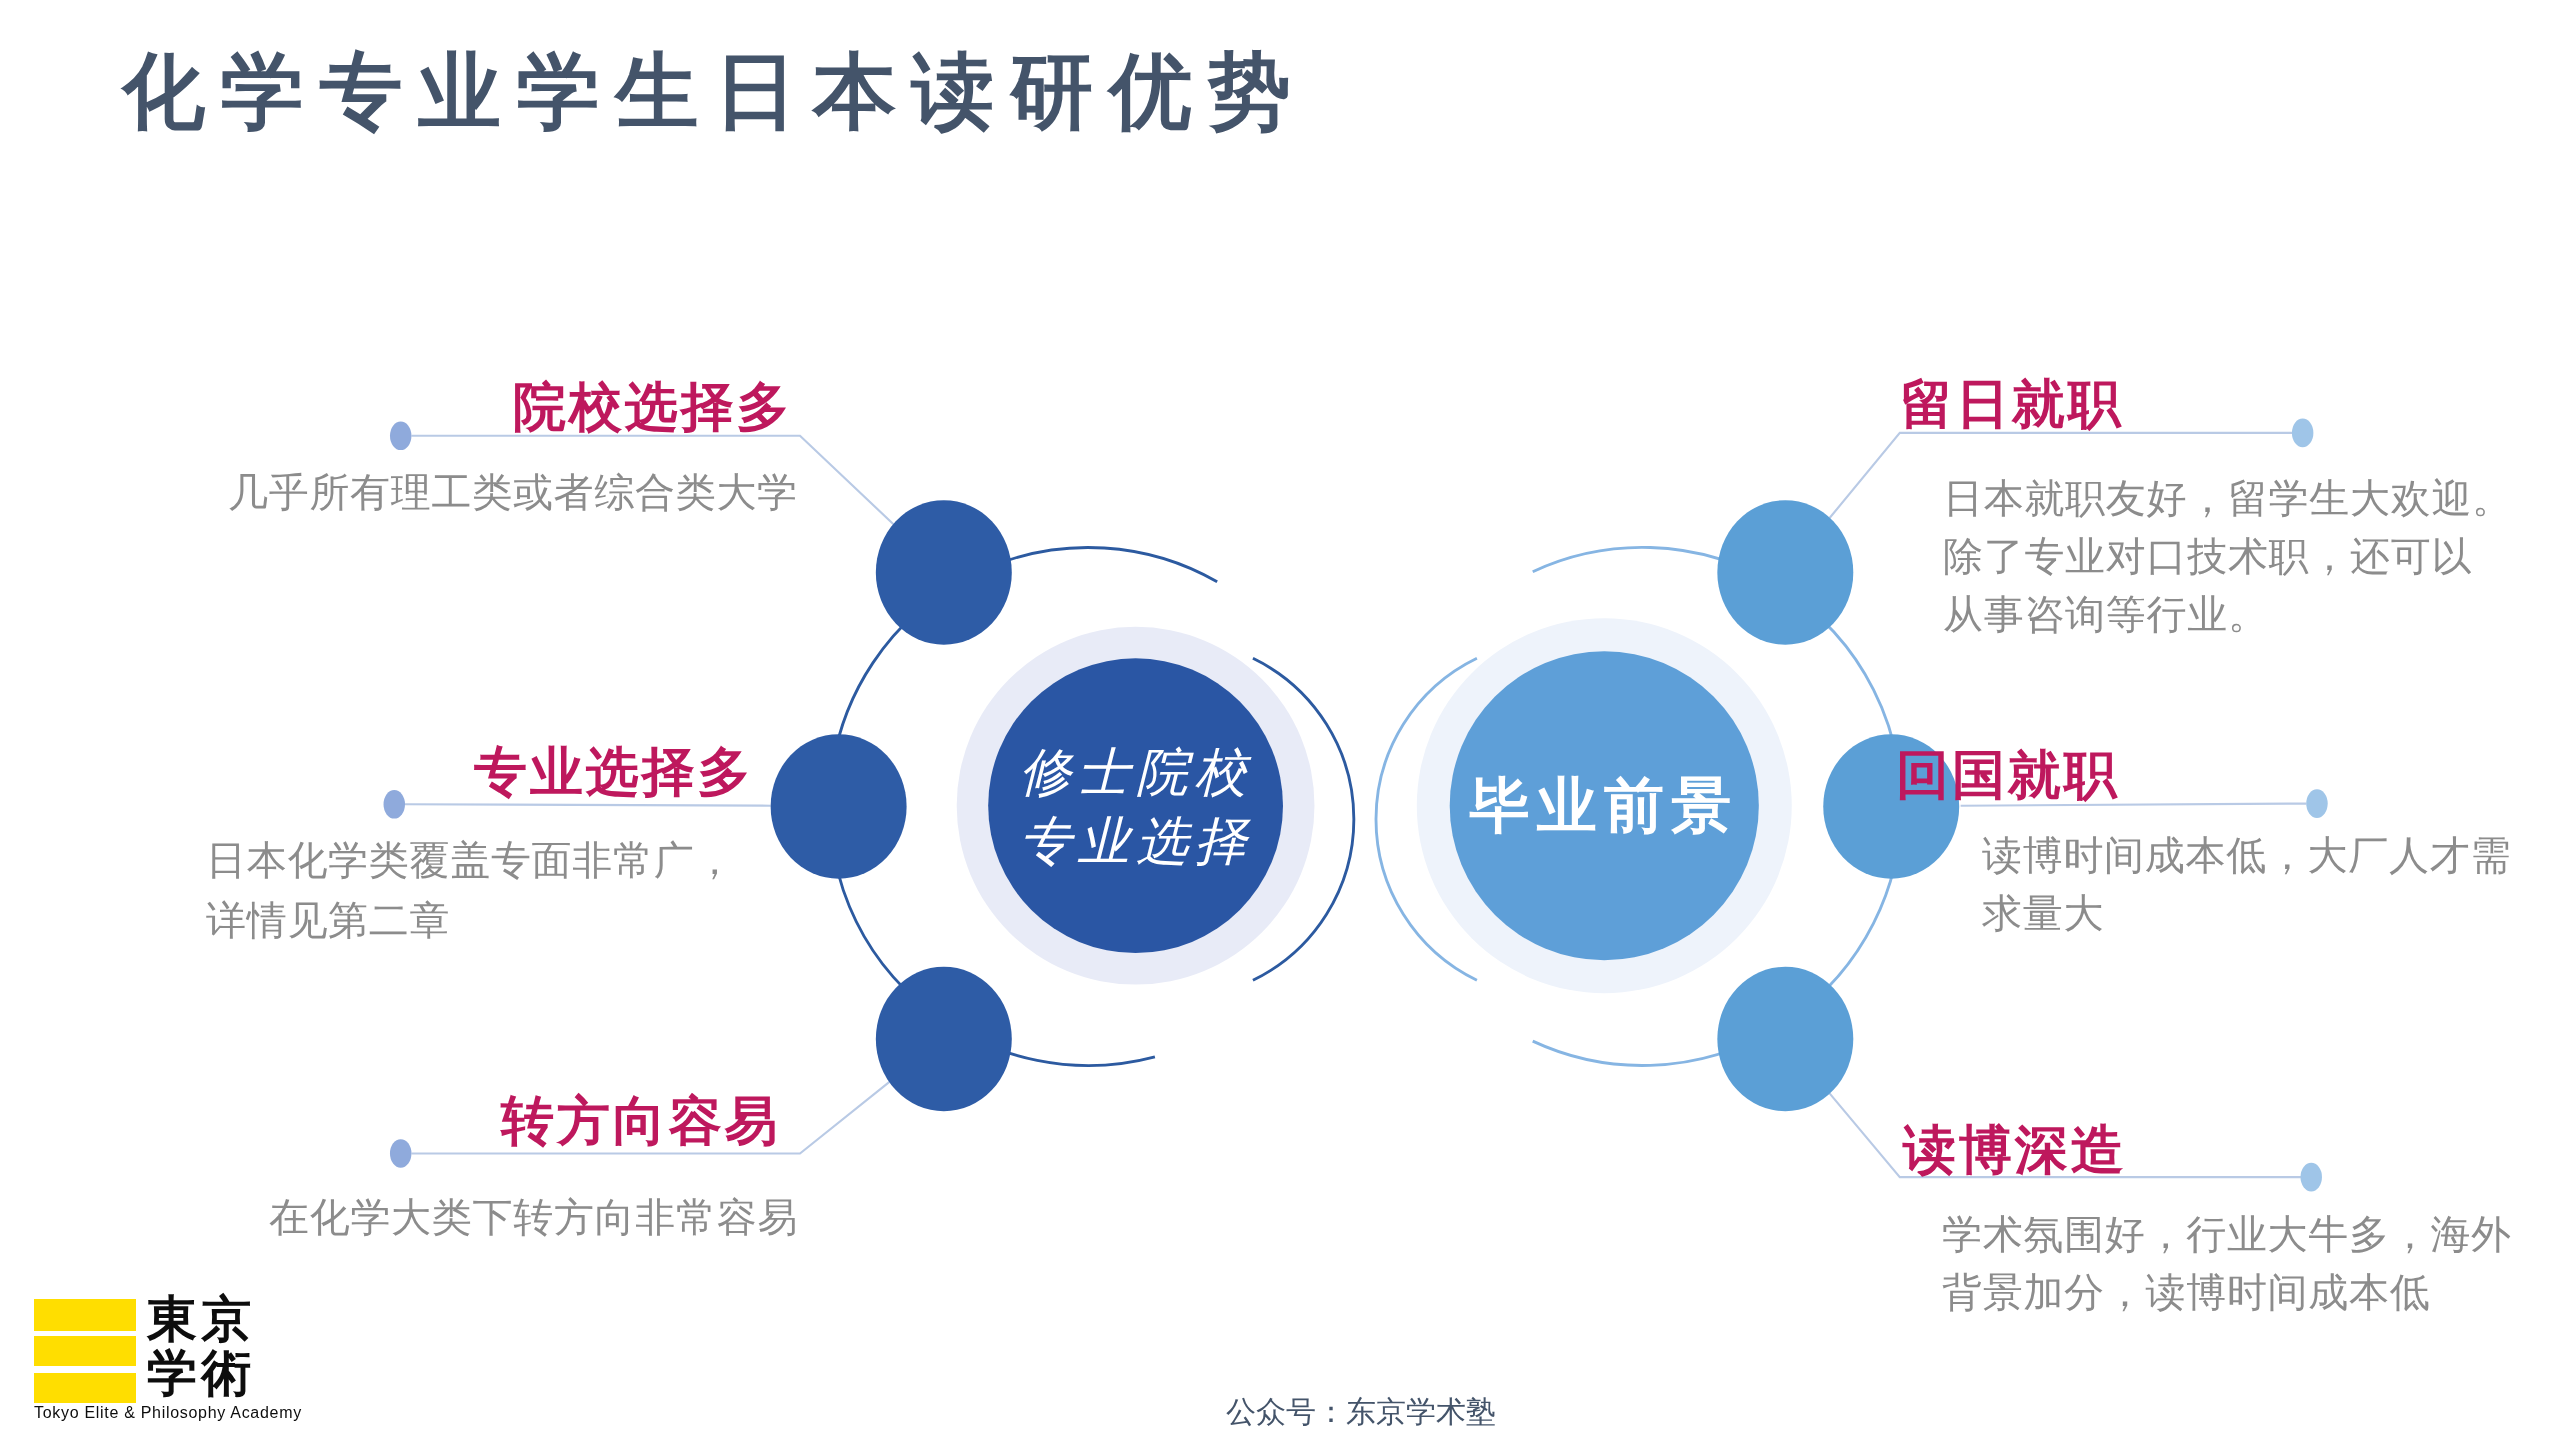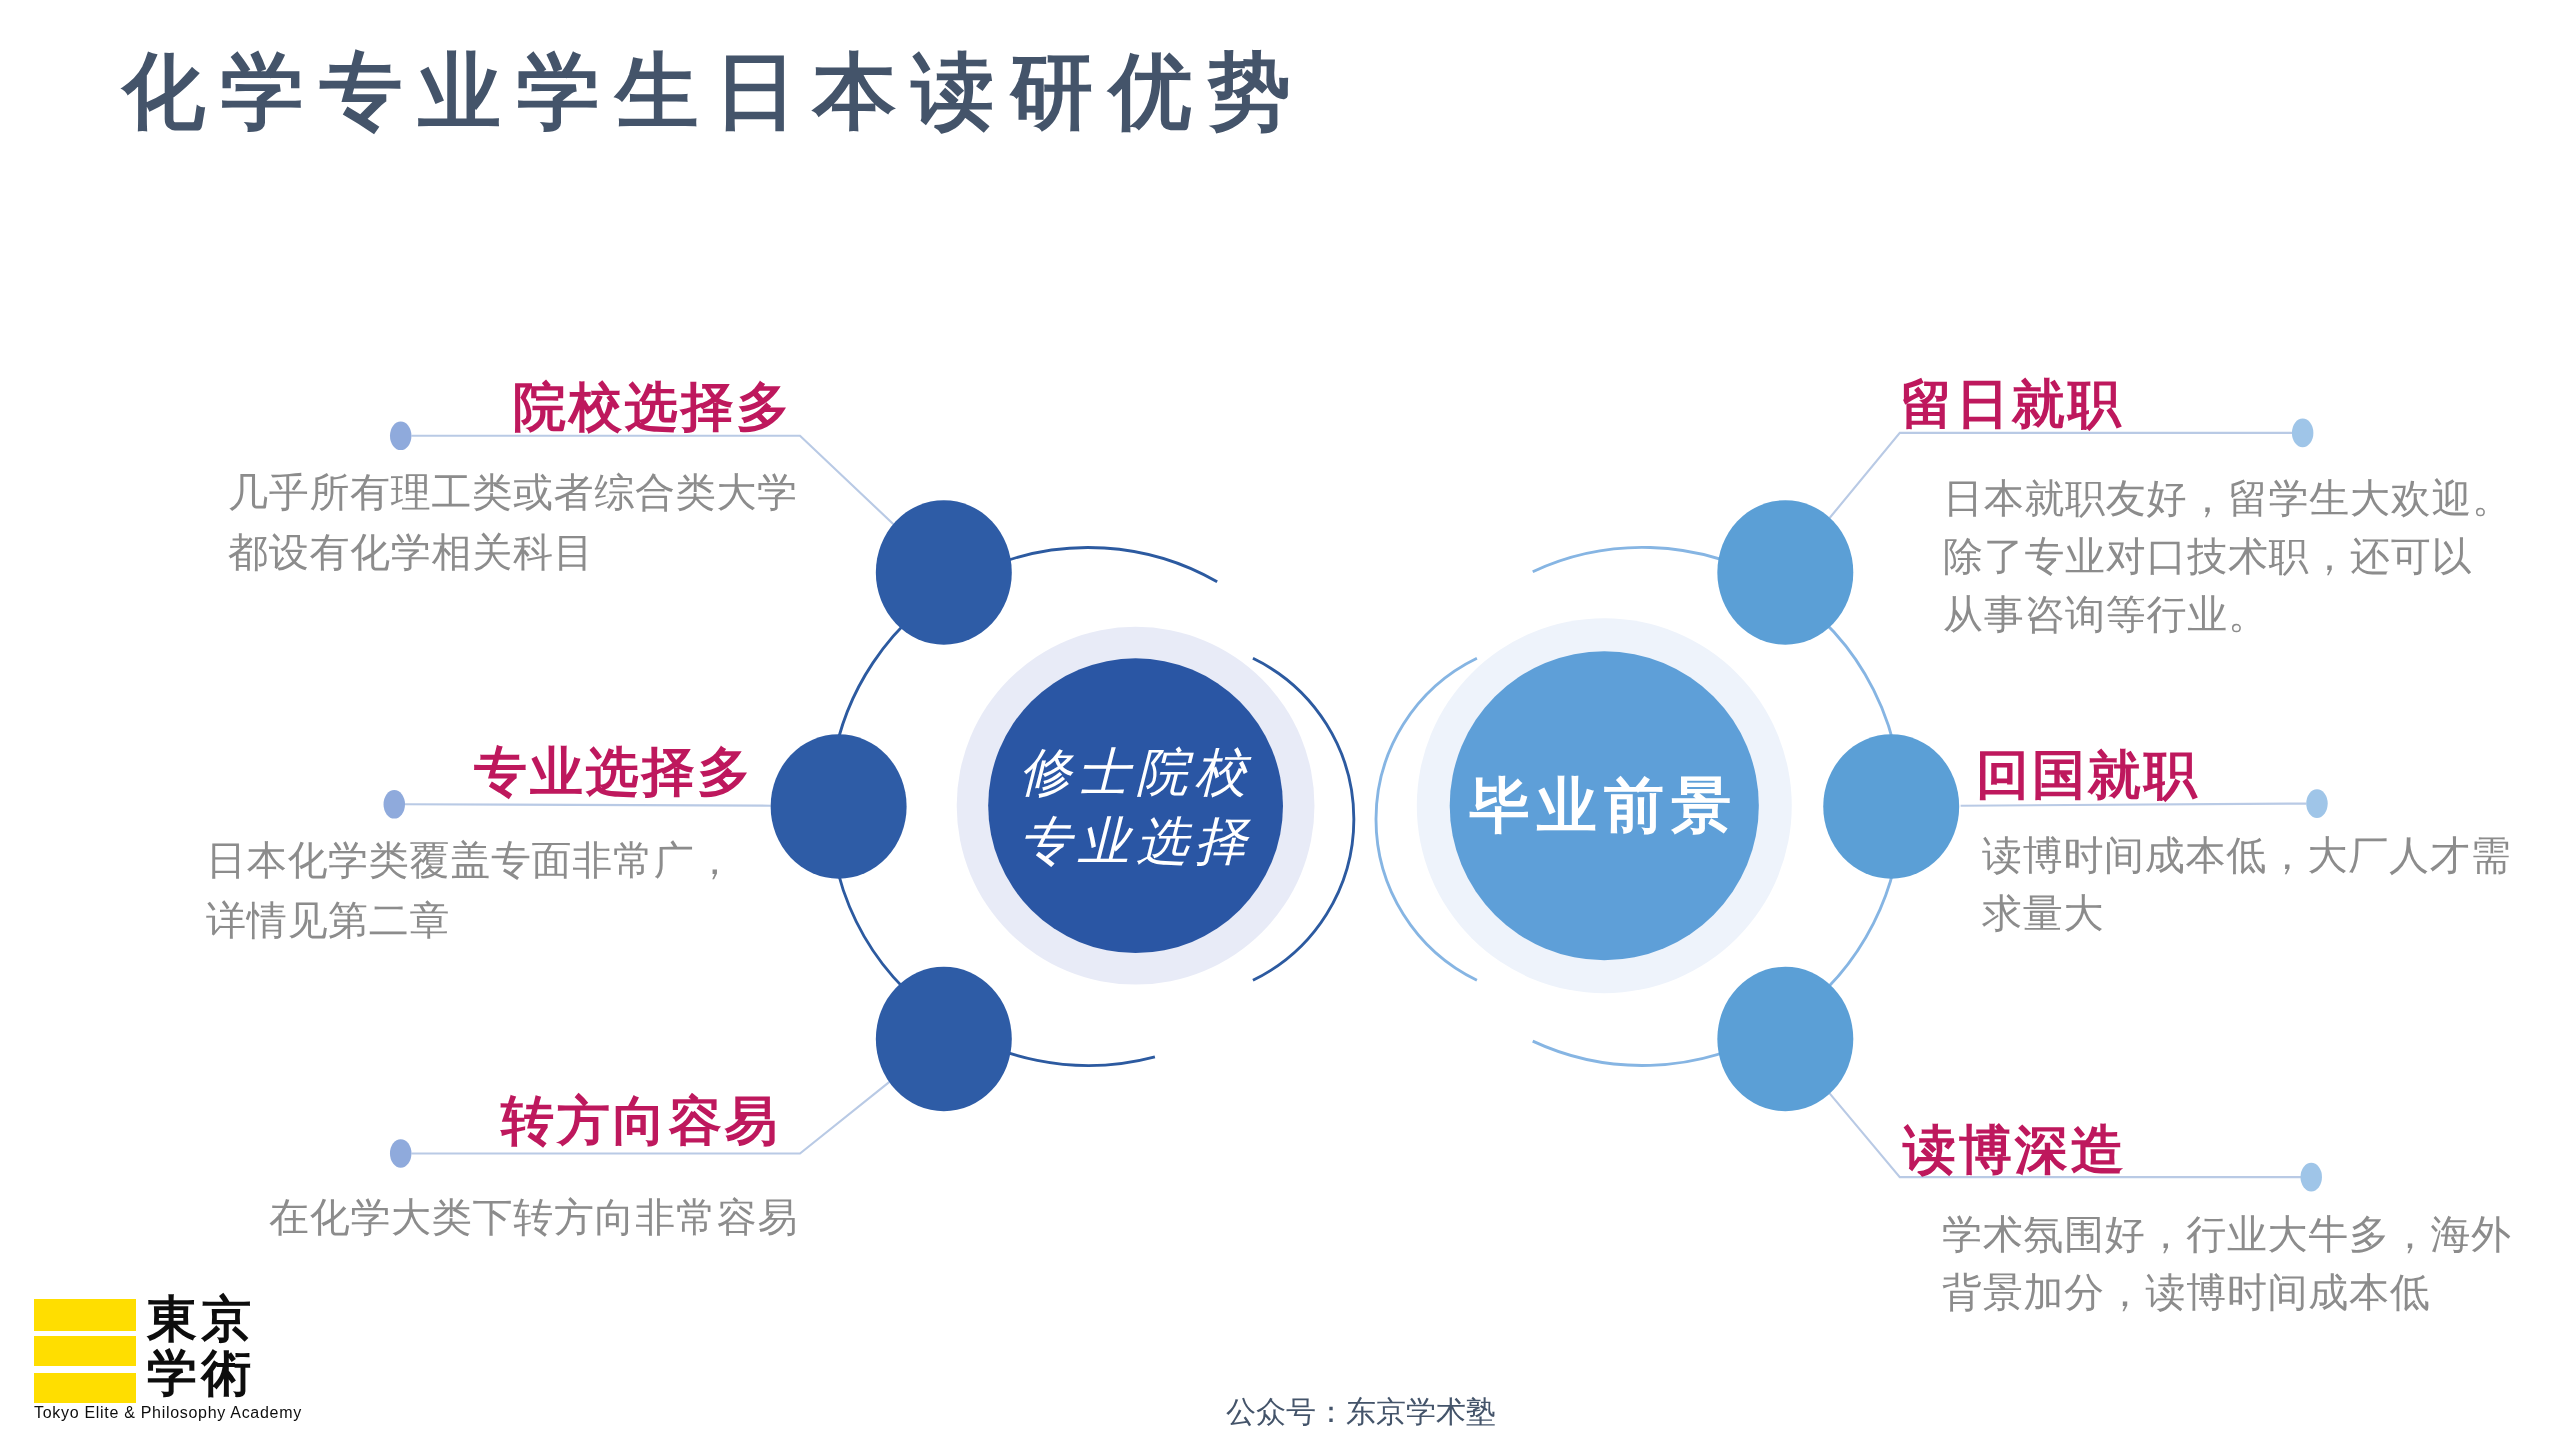--- a/index.html
+++ b/index.html
@@ -63,42 +63,41 @@
 
 <div class="abs circle-text-left serif" style="left:950px;top:738px;">
   <div>修士院校</div>
   <div>专业选择</div>
 </div>
 <div class="abs circle-text-right" style="left:1418px;top:767px;">毕业前景</div>
 
 <div class="abs blue-label" style="left:513px;top:372px;">院校选择多</div>
 <div class="abs desc desc-l" style="left:228px;top:462px;">
   <div>几乎所有理工类或者综合类大学</div>
-  <div>都设有化学相关科目</div>
 </div>
 
 <div class="abs blue-label" style="left:474px;top:737px;">专业选择多</div>
 <div class="abs desc desc-l" style="left:206px;top:830px;">
   <div>日本化学类覆盖专面非常广，</div>
   <div>详情见第二章</div>
 </div>
 
 <div class="abs blue-label" style="left:501px;top:1086px;">转方向容易</div>
 <div class="abs desc desc-l" style="left:269px;top:1187px;">
   <div>在化学大类下转方向非常容易</div>
 </div>
 
 <div class="abs blue-label" style="left:1900px;top:369px;">留日就职</div>
 <div class="abs desc desc-r" style="left:1907px;top:469px;">
   <div>日本就职友好，留学生大欢迎。</div>
   <div>除了专业对口技术职，还可以</div>
   <div>从事咨询等行业。</div>
 </div>
 
-<div class="abs blue-label" style="left:1976px;top:740px;">回国就职</div>
+<div class="abs blue-label" style="left:1896px;top:740px;">回国就职</div>
 <div class="abs desc desc-r" style="left:1946px;top:826px;">
   <div>读博时间成本低，大厂人才需</div>
   <div>求量大</div>
 </div>
 
 <div class="abs blue-label" style="left:1903px;top:1115px;">读博深造</div>
 <div class="abs desc desc-r" style="left:1906px;top:1205px;">
   <div>学术氛围好，行业大牛多，海外</div>
   <div>背景加分，读博时间成本低</div>
 </div>

